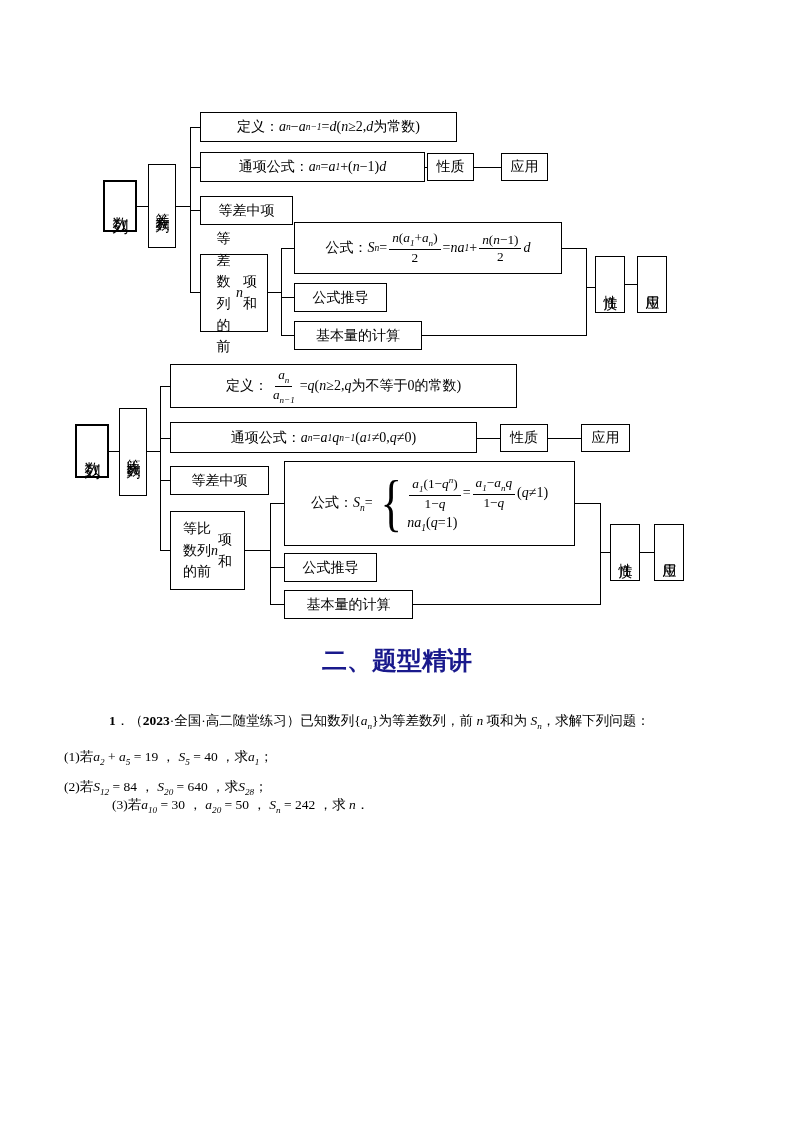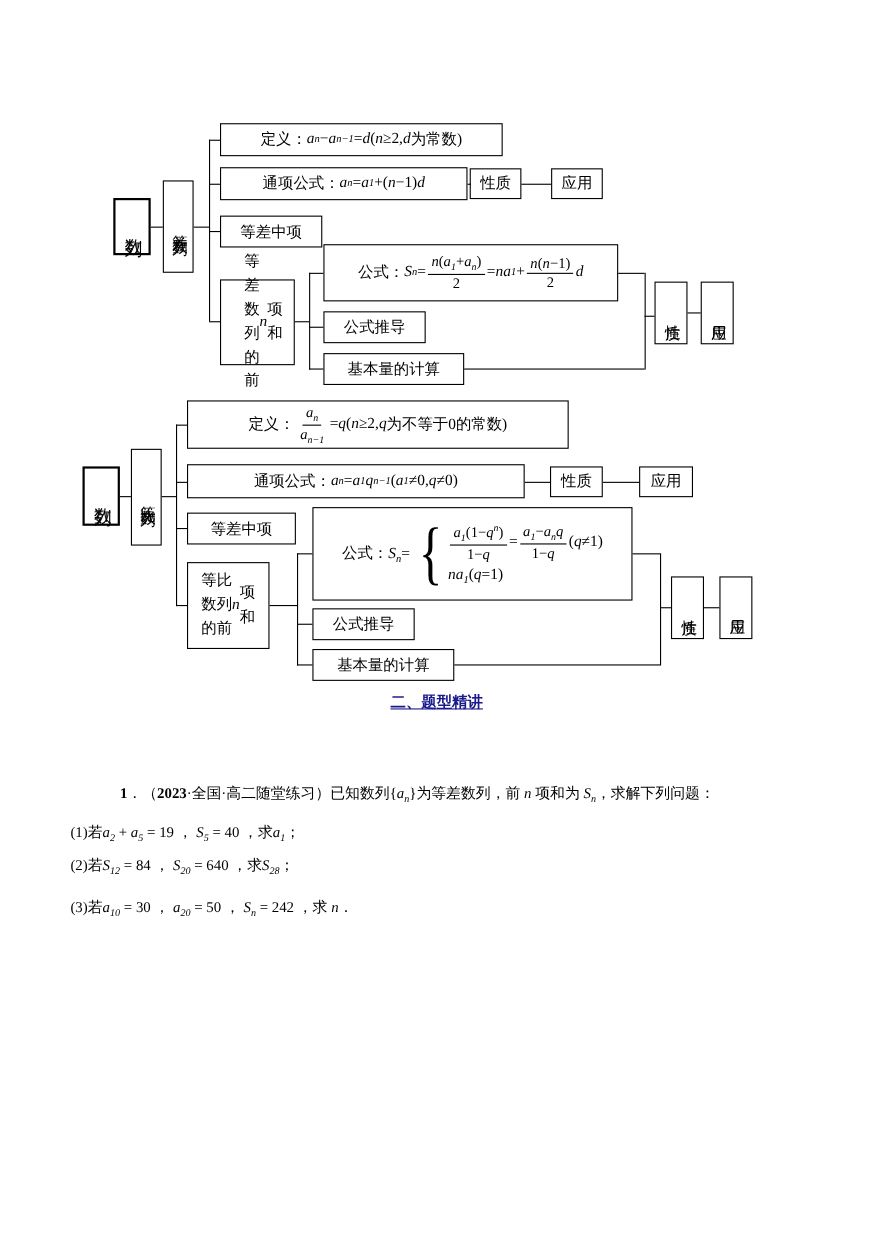--- a/index.html
+++ b/index.html
@@ -1,35 +1,35 @@
 <!DOCTYPE html>
 <html><head>
 <meta charset="utf-8">
 <style>
   * { margin:0; padding:0; box-sizing:border-box; }
   html,body { background:#fff; }
   body { width:794px; height:1123px; position:relative; font-family:"Liberation Serif","DejaVu Serif",serif; color:#000; }
   .page { position:absolute; inset:0; background:#fff; overflow:hidden;padding-left:37px; }
   .box { position:absolute; border:1px solid #000; background:#fff; display:flex; align-items:center; justify-content:center; font-size:14px; white-space:nowrap; }
   .box.thick { border-width:2px; }
-  .box.wrap { white-space:normal; text-align:right; line-height:1.55; }
+  .box.wrap { white-space:normal; text-align:center; line-height:1.55; }
   .vtext { writing-mode:vertical-rl; text-orientation:upright; letter-spacing:2px; }
   .hline, .vline { position:absolute; background:#000; }
   .hline { height:1px; } .vline { width:1px; }
   .it { font-style:italic; font-family:"Liberation Serif","DejaVu Serif",serif; }
   .bold { font-weight:bold; }
   sub, sup { font-size:0.68em; }
   .frac { display:inline-flex; flex-direction:column; align-items:center; vertical-align:middle; margin:0 2px; line-height:1.2; font-size:0.95em; }
   .frac .num { border-bottom:1px solid #000; padding:0 3px; }
   .frac .den { padding:0 3px; }
   .cases { display:inline-flex; align-items:center; }
   .brace { display:inline-block; font-size:64px; font-weight:300; line-height:0.85; margin:0 1px 0 3px; transform:scaleX(0.7); }
   .case-lines { display:flex; flex-direction:column; align-items:flex-start; gap:3px; }
   .heading { position:absolute; left:0; width:794px; text-align:center; font-weight:bold; }
-  .h-section { top:630px; font-size:14px;text-decoration:underline; }
+  .h-section { top:644px; font-size:25px; }
   .h-topic { top:671px; font-size:17px; }
   .pline { position:absolute; left:64px; font-size:13.5px; white-space:nowrap; }
 </style>
 </head>
 <body>
 
 <div class="page">
 
   <div>
     <div class="box thick vtext" style="left:103px; top:180px; width:34px; height:52px; font-size:16px;">数列</div>
@@ -201,16 +201,16 @@
     <div class="hline" style="left:600px; top:552px; width:10px;"></div>
     <div class="hline" style="left:640px; top:552px; width:14px;"></div>
   </div>
 
   <div class="heading h-section" style="color: rgb(25, 25, 140);">二、题型精讲</div>
 
   <div>
     <div class="pline" style="top:712px;margin-left:45px;"><span class="bold">1</span><span>．（</span><span class="bold">2023</span><span>·全国·高二随堂练习）已知数列{</span><span class="it">a</span><sub class="it">n</sub><span>}为等差数列，前 </span><span class="it">n</span><span> 项和为 </span><span class="it">S</span><sub class="it">n</sub><span>，求解下列问题：</span></div>
     <div class="pline" style="top:748px;"><span>(1)若</span><span class="it">a</span><sub class="it">2</sub><span> + </span><span class="it">a</span><sub class="it">5</sub><span> = 19 ， </span><span class="it">S</span><sub class="it">5</sub><span> = 40 ，求</span><span class="it">a</span><sub class="it">1</sub><span>；</span></div>
     <div class="pline" style="top:778px;"><span>(2)若</span><span class="it">S</span><sub class="it">12</sub><span> = 84 ， </span><span class="it">S</span><sub class="it">20</sub><span> = 640 ，求</span><span class="it">S</span><sub class="it">28</sub><span>；</span></div>
-    <div class="pline" style="top:816px;"><span>(3)若</span><span class="it">a</span><sub class="it">10</sub><span> = 30 ， </span><span class="it">a</span><sub class="it">20</sub><span> = 50 ， </span><span class="it">S</span><sub class="it">n</sub><span> = 242 ，求 </span><span class="it">n</span><span>．</span></div>
+    <div class="pline" style="top:796px;margin-left:48px;"><span>(3)若</span><span class="it">a</span><sub class="it">10</sub><span> = 30 ， </span><span class="it">a</span><sub class="it">20</sub><span> = 50 ， </span><span class="it">S</span><sub class="it">n</sub><span> = 242 ，求 </span><span class="it">n</span><span>．</span></div>
   </div>
 
 </div>
 
 </body></html>

